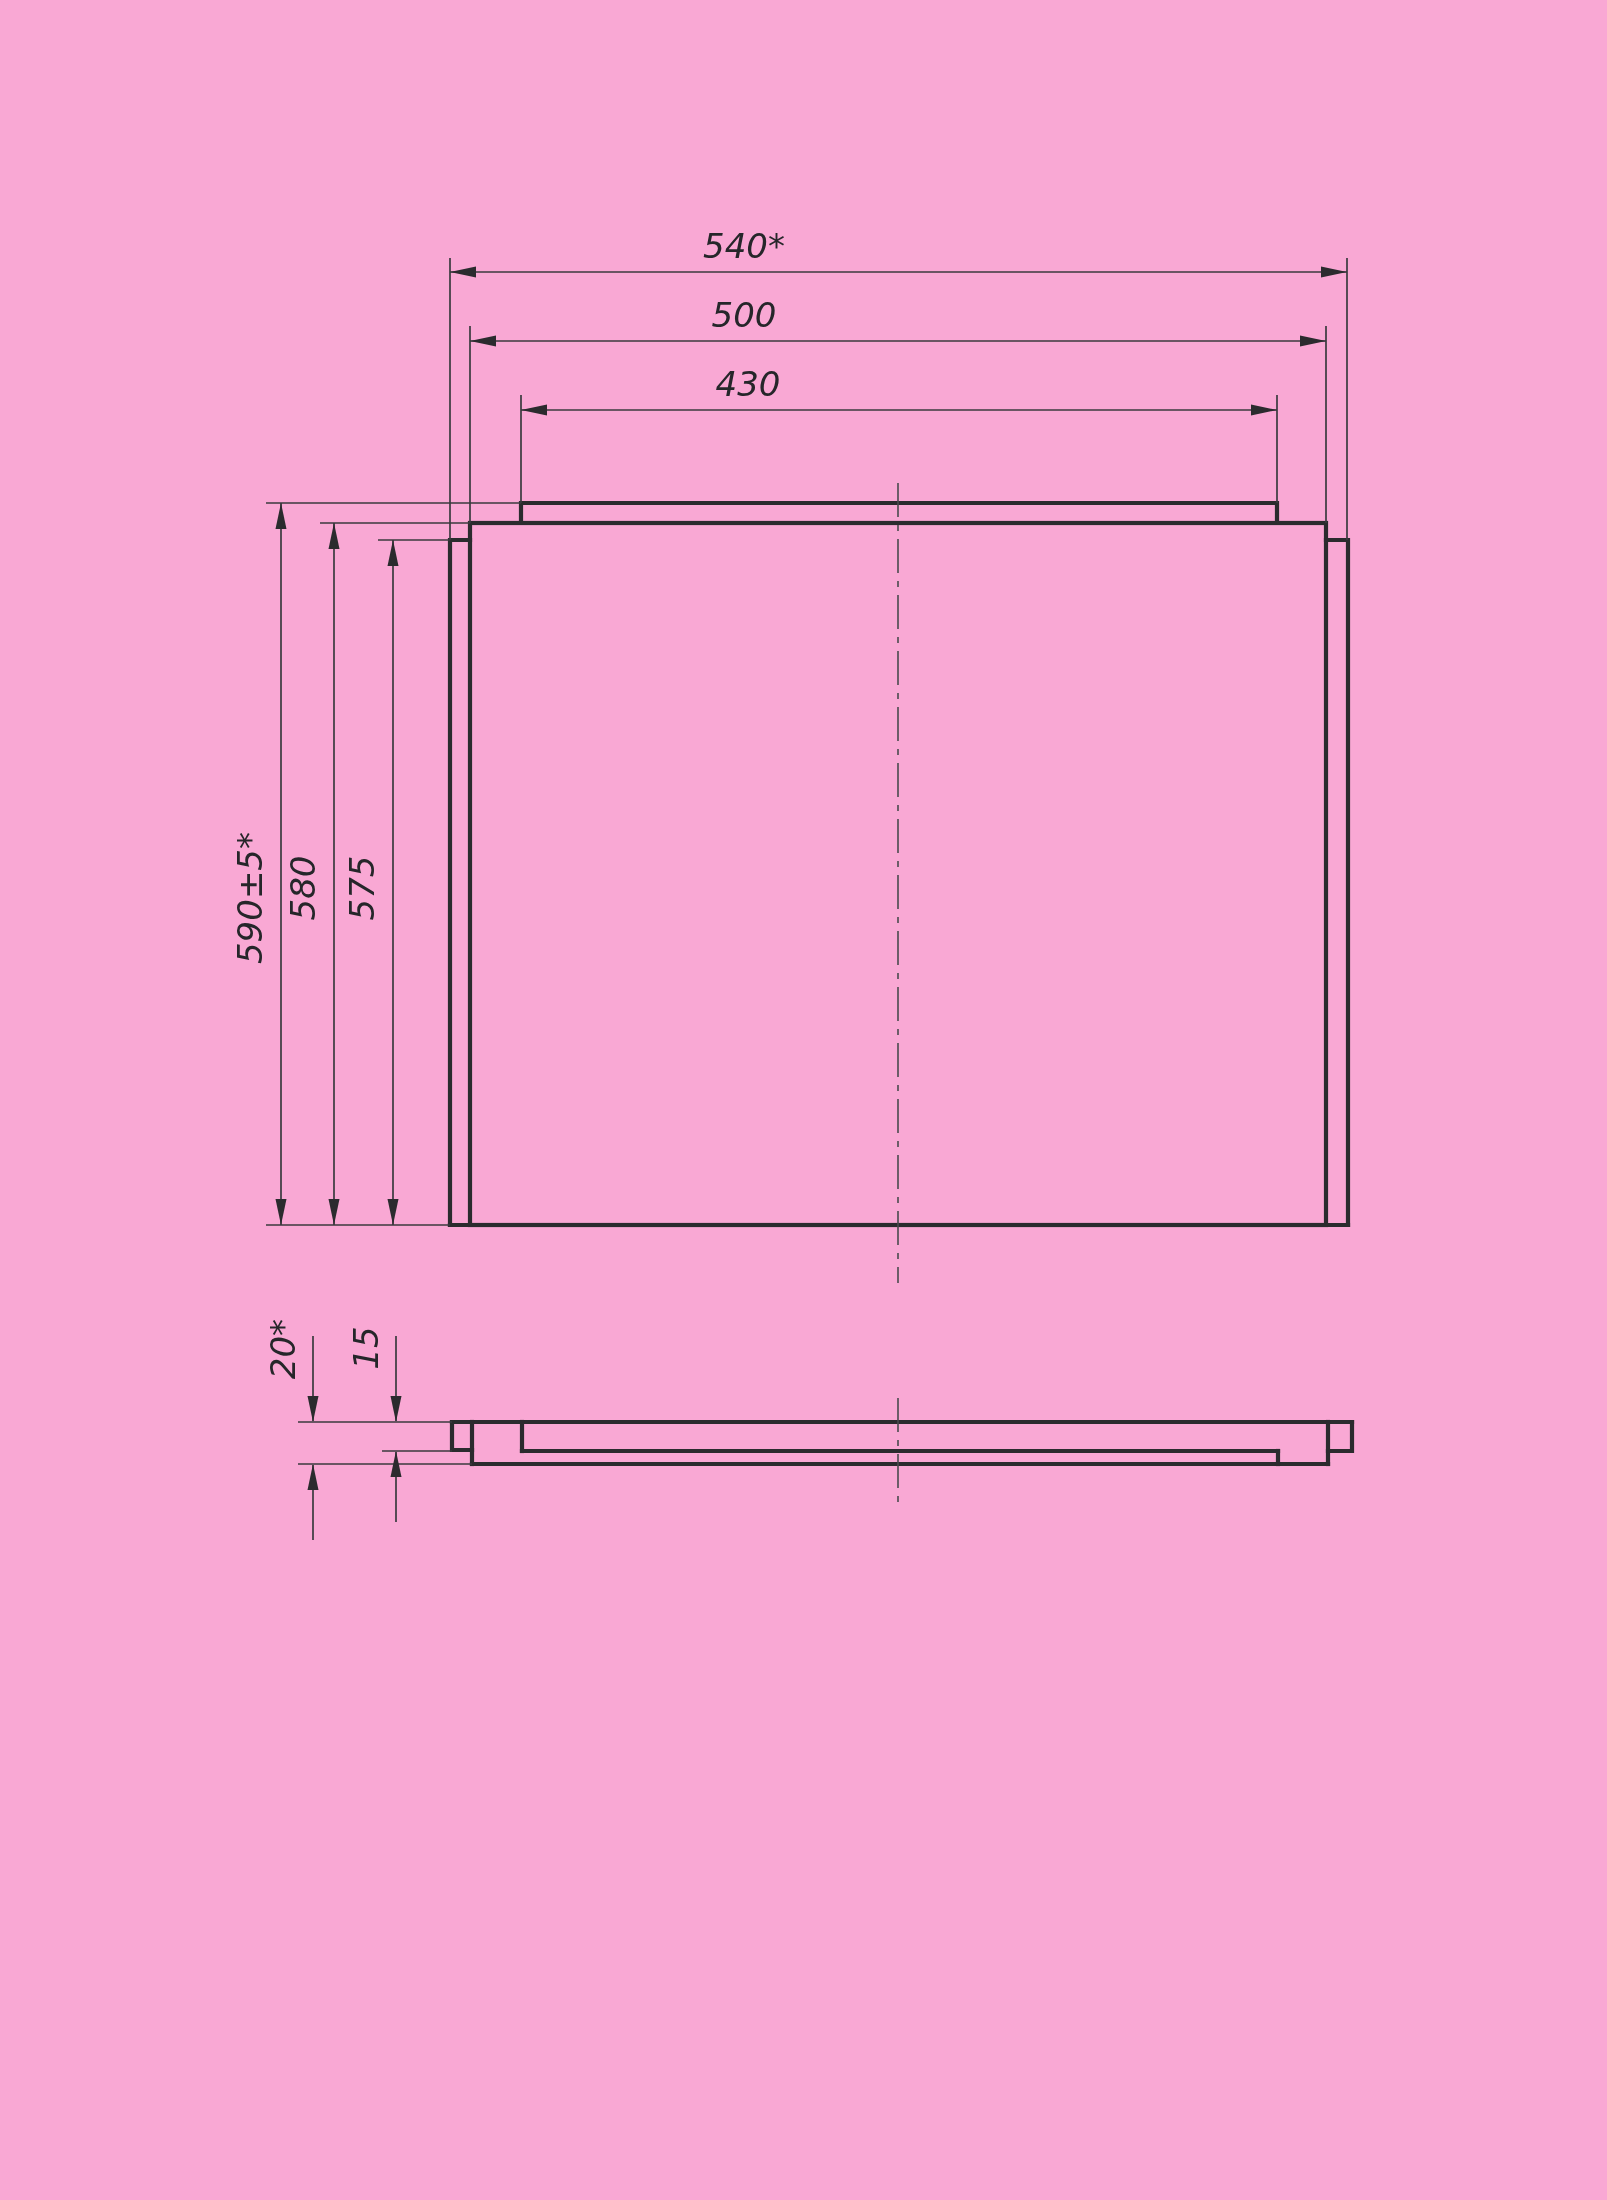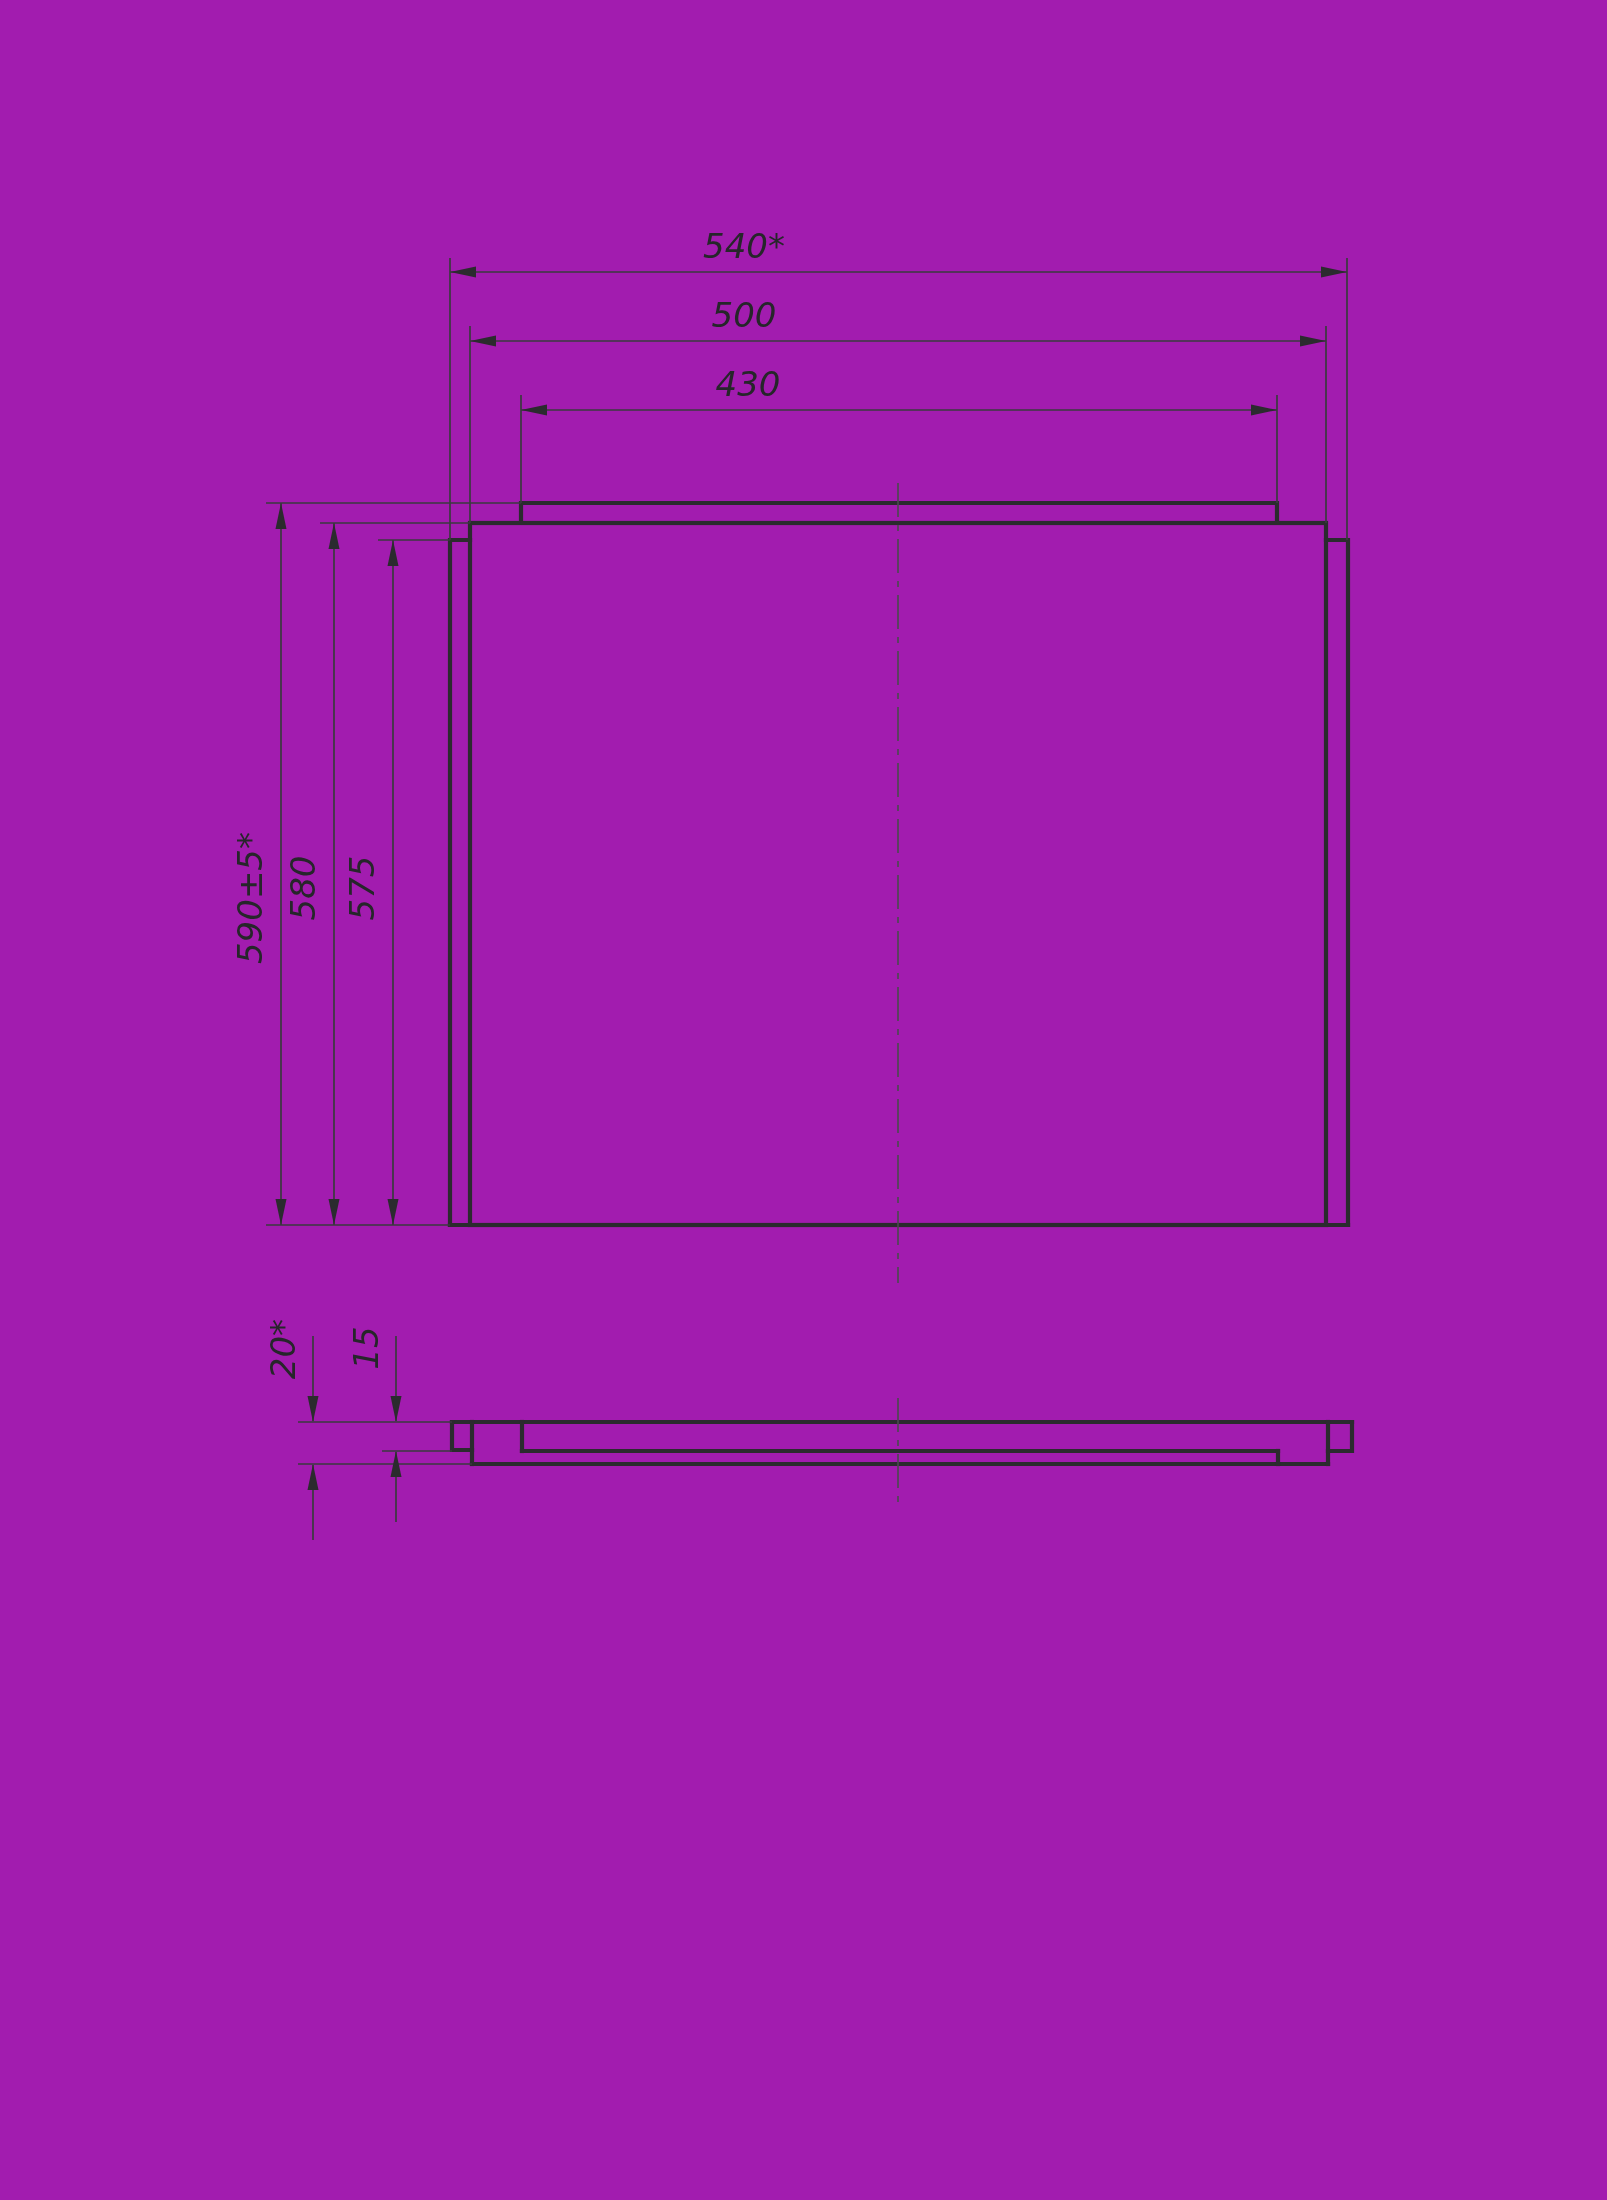--- a/index.html
+++ b/index.html
@@ -4,21 +4,21 @@
 <style>
   html, body {
     margin: 0;
     padding: 0;
     background: #ffffff;
   }
   .sheet {
     position: relative;
     width: 1607px;
     height: 2200px;
-    background: #a21caf;
+    background: #f9a8d4;
     overflow: hidden;
     font-family: "DejaVu Sans", sans-serif;
   }
   svg { display: block; }
   .obj {
     stroke: #2b2b2e;
     stroke-width: 4.2;
     fill: none;
     stroke-linecap: square;
   }

